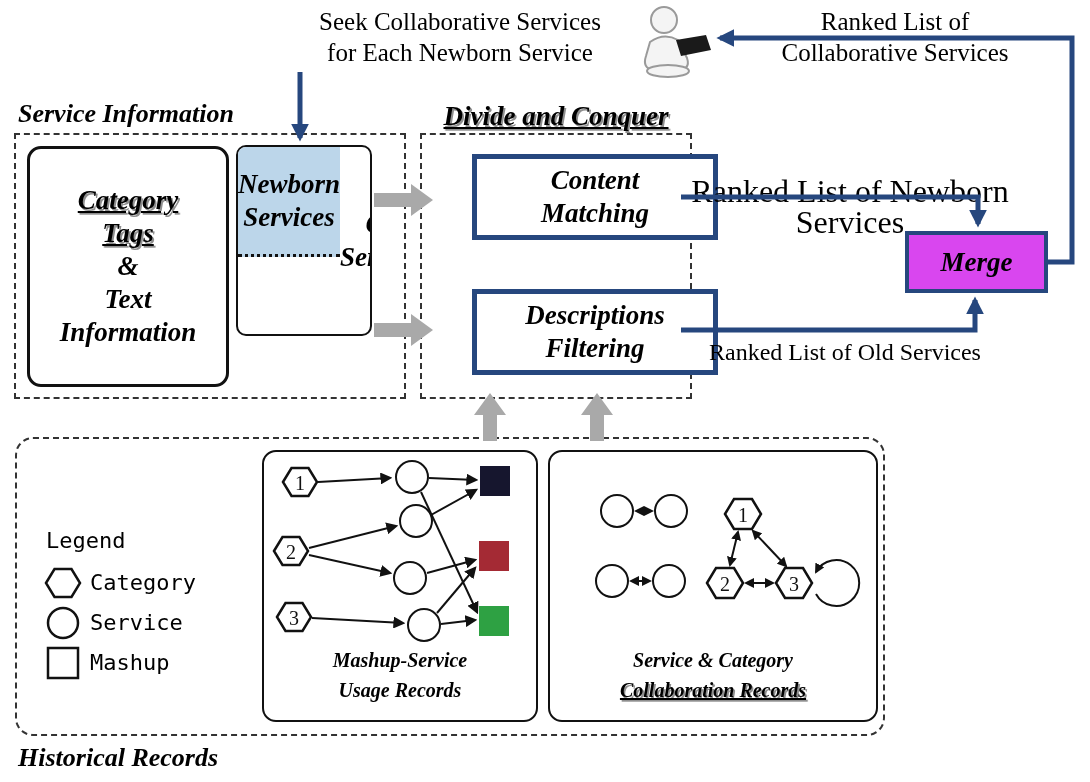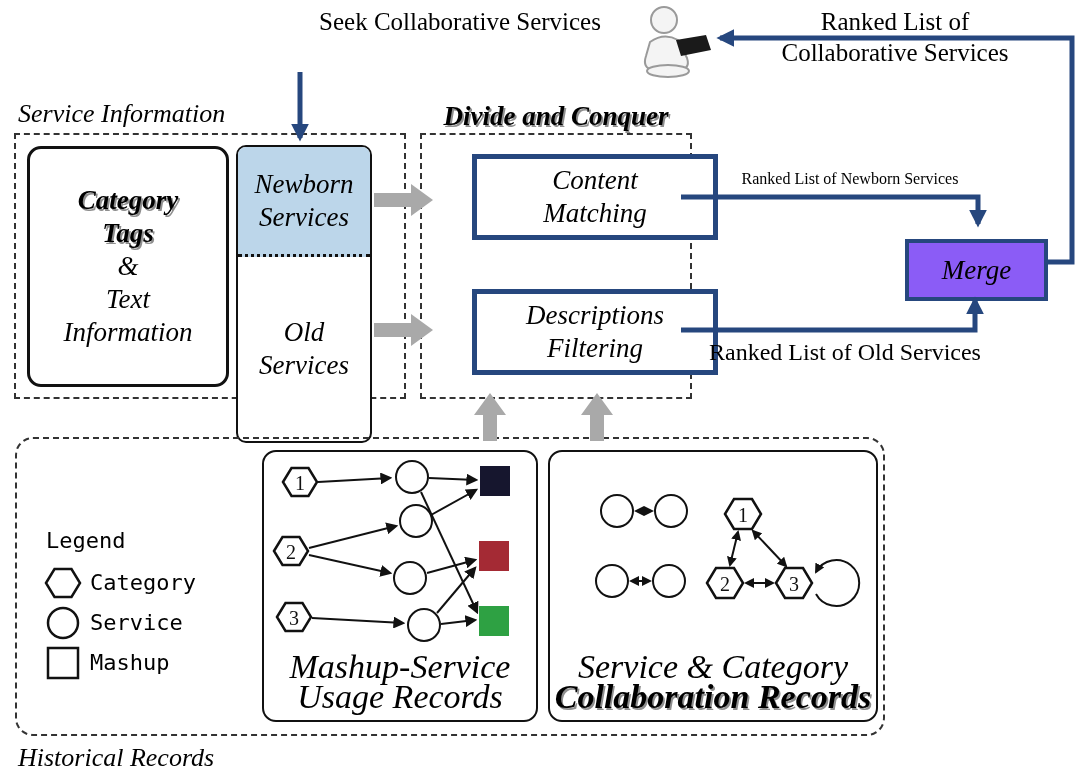--- a/index.html
+++ b/index.html
@@ -2,67 +2,68 @@
 <html style="--blue: #26477E; --light_blue: #BCD6EA; --gray: #A9A9A9; --black: #111111; --red: #E8212E; --yellow: #FFE93B; --green: #7DC462; --cyan: #2FA8DC; --navy_square: #16162E; --dark_red_square: #A42A34; --green_square: #2EA143;"><head>
 <meta charset="utf-8">
 <style>
   * { margin:0; padding:0; box-sizing:border-box; }
   html,body { background:#fff; }
   body { width:1090px; height:782px; font-family:"Liberation Serif", serif; color:#111; }
   .canvas { position:relative; width:1090px; height:782px; background:#fff; overflow:hidden;padding-left:21px; }
   .abs { position:absolute; }
   .serif { font-family:"Liberation Serif", serif; font-size:25px; line-height:31px; color:#000; }
   .t-center { text-align:center; }
-  .italic { font-style:italic; }
+  .italic { font-style:italic;font-weight:bold; }
   .big { font-size:27px; line-height:33px; }
-  .cap { font-size:34px; line-height:30px;margin-top:7px; }
-  .bold-sh { font-weight:bold; text-shadow:1.7px 1.7px 0 #8f8f8f; }
+  .cap { font-size:20px; line-height:30px; }
+  .bold-sh { font-weight:bold; text-shadow:1.7px 1.7px 0 #8f8f8f;text-decoration:underline; }
   .dashed-box { position:absolute; border:2px dashed #333; background:transparent; }
   .round-dash { border-radius:18px; }
   .solid-box { position:absolute; background:#fff; border:3px solid #111; }
   .thin-border { border-width:2.5px; }
   .r14 { border-radius:14px; }
   .r10 { border-radius:10px; }
   .blue-box { position:absolute; background:#fff; border:5px solid var(--blue,#26477E);margin-left:39px; }
-  .merge-box { position:absolute; background:#8b5cf6; border:4px solid var(--blue,#26477E);margin-top:8px; }
+  .merge-box { position:absolute; background:#d946ef; border:4px solid var(--blue,#26477E); }
   .flexc { display:flex; flex-direction:column; align-items:center; justify-content:center; text-align:center; }
   .newborn-half { background:var(--light_blue,#BCD6EA); border-bottom:3px dotted #111; }
   .mono { font-family:"DejaVu Sans Mono", monospace; font-size:22px; line-height:26px; color:#000;text-align:center; }
   svg.overlay { position:absolute; left:0; top:0; pointer-events:none; }
   .kline { stroke:#111; stroke-width:2; fill:none; }
   .kshape { stroke:#111; stroke-width:2.5; fill:#fff; }
   .blueline { stroke:var(--blue,#26477E); stroke-width:5; fill:none; }
   .person-fill { fill:#f4f4f4; stroke:#9a9a9a; stroke-width:2; }
   .hexnum { font-family:"Liberation Serif", serif; font-size:20px; fill:#111; }
 </style>
 </head>
 <body>
 
 <div class="canvas">
 
   <div class="abs serif t-center" style="left:280px;top:6px;width:360px">
     <div>Seek Collaborative Services</div>
+    <div>for Each Newborn Service</div>
   </div>
   <div class="abs serif t-center" style="left:766px;top:6px;width:258px">
     <div>Ranked List of</div>
     <div>Collaborative Services</div>
   </div>
 
   <div class="abs serif italic" style="left:18px;top:98px;font-size:26px">Service Information</div>
   <div class="dashed-box" style="left:14px;top:133px;width:392px;height:266px"></div>
 
   <div class="solid-box r14 flexc" style="left:27px;top:146px;width:202px;height:241px">
     <div class="serif italic big bold-sh">Category</div>
     <div class="serif italic big bold-sh">Tags</div>
     <div class="serif italic big">&amp;</div>
     <div class="serif italic big">Text</div>
     <div class="serif italic big">Information</div>
   </div>
 
-  <div class="solid-box thin-border r10" style="left:236px;top:145px;width:136px;height:298px;overflow:hidden;display:flex;flex-direction:column">
+  <div class="solid-box thin-border r10" style="left:236px;top:145px;width:136px;height:191px;overflow:hidden;display:flex;flex-direction:row">
     <div class="newborn-half flexc" style="height:110px">
       <div class="serif italic big">Newborn</div>
       <div class="serif italic big">Services</div>
     </div>
     <div class="flexc" style="flex:1">
       <div class="serif italic big">Old</div>
       <div class="serif italic big">Services</div>
     </div>
   </div>
 
@@ -71,21 +72,21 @@
 
   <div class="blue-box flexc" style="left:433px;top:154px;width:246px;height:86px">
     <div class="serif italic big">Content</div>
     <div class="serif italic big">Matching</div>
   </div>
   <div class="blue-box flexc" style="left:433px;top:289px;width:246px;height:86px">
     <div class="serif italic big">Descriptions</div>
     <div class="serif italic big">Filtering</div>
   </div>
 
-  <div class="abs serif t-center" style="left:685px;top:163px;width:330px;font-size:16px">Ranked List of Newborn Services</div>
+  <div class="abs serif t-center" style="left:685px;top:176px;width:330px;font-size:32px">Ranked List of Newborn Services</div>
   <div class="merge-box flexc" style="left:905px;top:231px;width:143px;height:62px">
     <div class="serif italic big">Merge</div>
   </div>
   <div class="abs serif t-center" style="left:695px;top:337px;width:300px;font-size:24px">Ranked List of Old Services</div>
 
   <div class="dashed-box round-dash" style="left:15px;top:437px;width:870px;height:299px"></div>
   <div class="abs serif italic" style="left:18px;top:742px;font-size:26px">Historical Records</div>
 
   <div class="abs mono" style="left:46px;top:528px">Legend</div>
   <div class="abs mono" style="left:90px;top:570px">Category</div>

